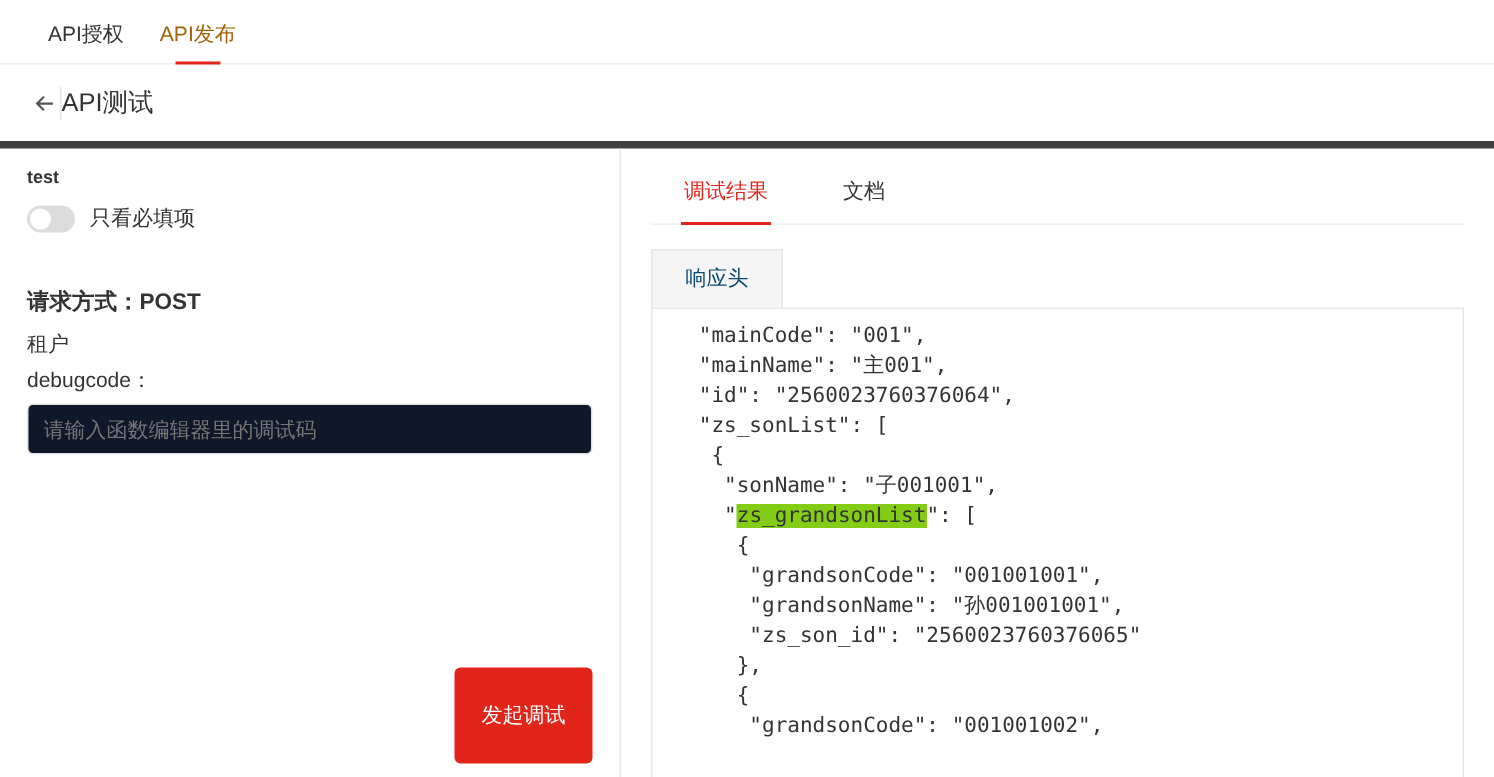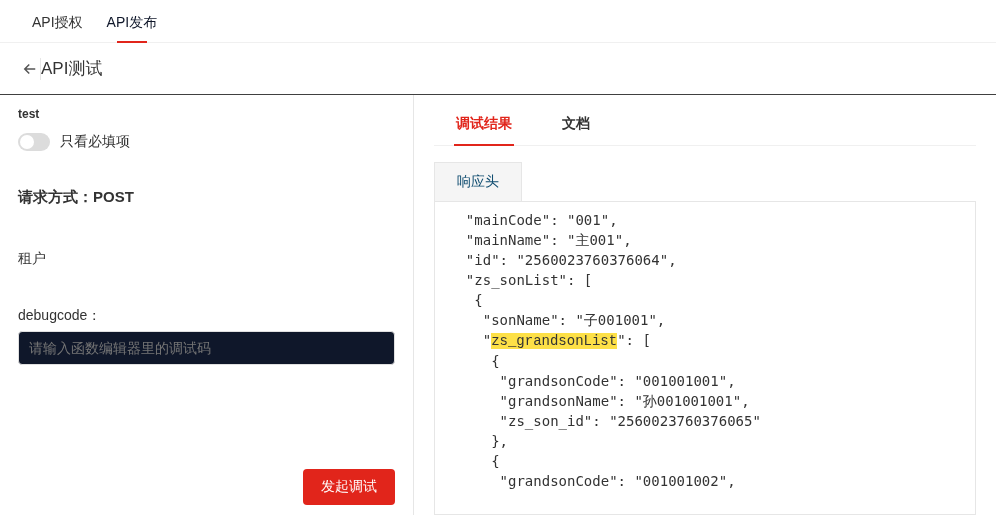--- a/index.html
+++ b/index.html
@@ -1,56 +1,56 @@
 <!DOCTYPE html>
 <html><head>
   <meta charset="utf-8">
   <style>
     * { box-sizing: border-box; margin: 0; padding: 0; }
     body { font-family: -apple-system, "Helvetica Neue", Arial, sans-serif; font-size: 14px; color: #333; background: #fff; width: 996px; height: 518px; overflow: hidden; }
     
     .top-tabs { display: flex; padding: 0 20px; border-bottom: 1px solid #f0f0f0; }
     .top-tab { padding: 14px 12px 10px; cursor: pointer; color: #333; position: relative; }
-    .top-tab.active { color: #0f172a; }
+    .top-tab.active { color: #a16207; }
     .top-tab.active::after { content: ""; position: absolute; left: 50%; transform: translateX(-50%); bottom: -1px; width: 30px; height: 2px; background: #e1251b; }
 
-    .subheader { display: flex; align-items: center; padding: 14px 20px; border-bottom: 1px solid #404040; }
+    .subheader { display: flex; align-items: center; padding: 14px 20px; border-bottom: 5px solid #404040; }
     .back-arrow { width: 20px; height: 20px; display: flex; align-items: center; justify-content: center; cursor: pointer; color: #555; }
     .divider { width: 1px; height: 22px; background: #e6e6e6; }
     .subtitle { font-size: 17px; color: #333; }
 
     .main { display: flex; height: calc(518px - 46px - 52px); }
     .left-panel { width: 414px; border-right: 1px solid #e6e6e6; padding: 12px 18px 0 18px; display: flex; flex-direction: column; position: relative; }
     .right-panel { flex: 1; padding: 0 20px; display: flex; flex-direction: column; }
 
     .test-name { font-weight: 700; margin-bottom: 12px; font-size: 12px; }
     .switch-row { display: flex; align-items: flex-end; gap: 10px; margin-bottom: 14px; }
     .switch { width: 32px; height: 18px; background: #dcdcdc; border-radius: 10px; position: relative; cursor: pointer; }
     .switch::after { content: ""; position: absolute; width: 14px; height: 14px; background: #fff; border-radius: 50%; top: 2px; left: 2px; }
     .switch-label { color: #333; }
 
     .req-line { font-weight: 700; margin-bottom: 10px; font-size: 15px; margin-top: 23px; }
-    .field-label { font-size: 14px; color: #333; margin-bottom: 6px; margin-top: 33px; }
+    .field-label { font-size: 14px; color: #333; margin-bottom: 6px; }
     .text-input { width: 100%; border: 1px solid #e0e0e0; border-radius: 4px; padding: 8px 10px; font-size: 14px; background: #0f172a; color: #666; margin-bottom: 12px; }
     .text-input.readonly { background: #fafafa; color: #888; }
 
     .left-footer { position: absolute; bottom: 10px; right: 18px; }
-    .primary-btn { background: #e1251b; color: #fff; border: none; padding: 9px 18px; border-radius: 4px; font-size: 14px; cursor: pointer; }
+    .primary-btn { background: #e1251b; color: #fff; border: none; padding: 23px 18px; border-radius: 4px; font-size: 14px; cursor: pointer; }
 
     .result-tabs { display: flex; gap: 46px; padding: 14px 20px 0; border-bottom: 1px solid #f0f0f0; }
-    .rtab { padding: 6px 2px 12px; cursor: pointer; color: #333; position: relative; font-weight: bold; }
+    .rtab { padding: 6px 2px 12px; cursor: pointer; color: #333; position: relative; }
     .rtab.active { color: #e1251b; }
     .rtab.active::after { content: ""; position: absolute; left: 0; right: 0; bottom: -1px; height: 2px; background: #e1251b; }
 
     .sub-tabs { display: flex; margin-top: 16px; border-bottom: 1px solid #e6e6e6; }
     .stab { padding: 10px 22px; background: #f5f5f5; border: 1px solid #e6e6e6; border-bottom: none; cursor: pointer; color: #0c4a6e; margin-right: -1px; }
     .stab.active { background: #fff; color: #e1251b; border-bottom: 1px solid #fff; position: relative; top: 1px; border-top: 2px solid #e1251b; padding-top: 9px; }
 
     .response-body { flex: 1; border: 1px solid #e6e6e6; border-top: none; padding: 8px 14px; font-family: Menlo, Consolas, monospace; font-size: 14px; line-height: 20px; color: #333; overflow: auto; white-space: pre; }
-    .hl { background: #fde047; font-family: Liberation Mono, monospace; }
+    .hl { background: #84cc16; }
   </style>
 </head>
 <body>
 
 <div class="top-tabs">
   <div class="top-tab">API授权</div>
   <div class="top-tab active">API发布</div>
 </div>
 
 <div class="subheader">

